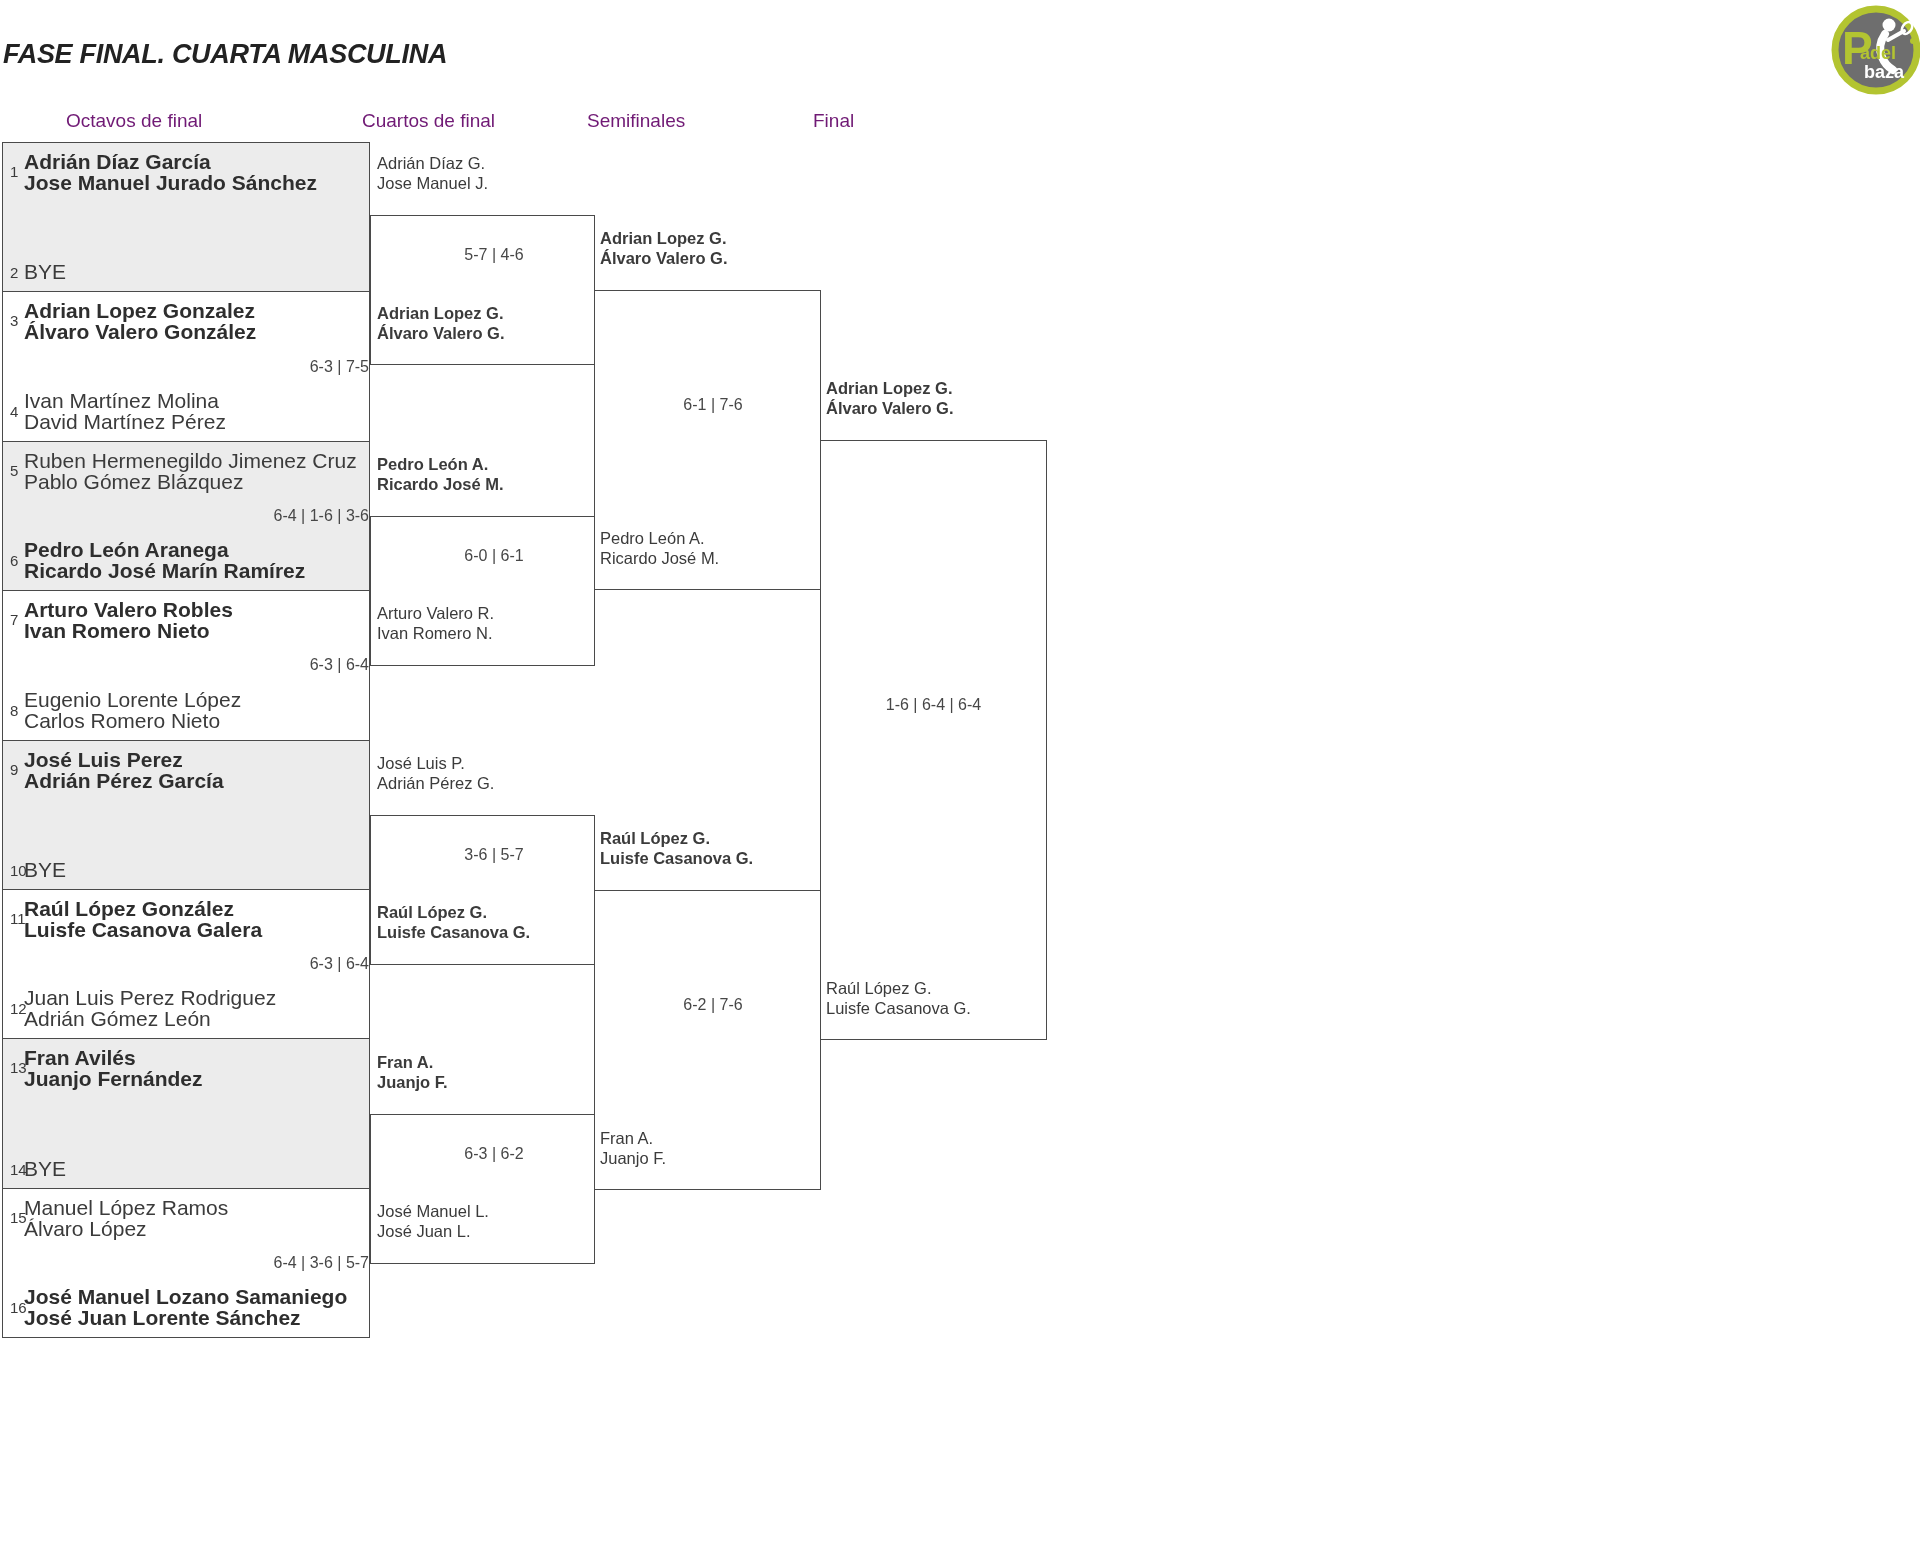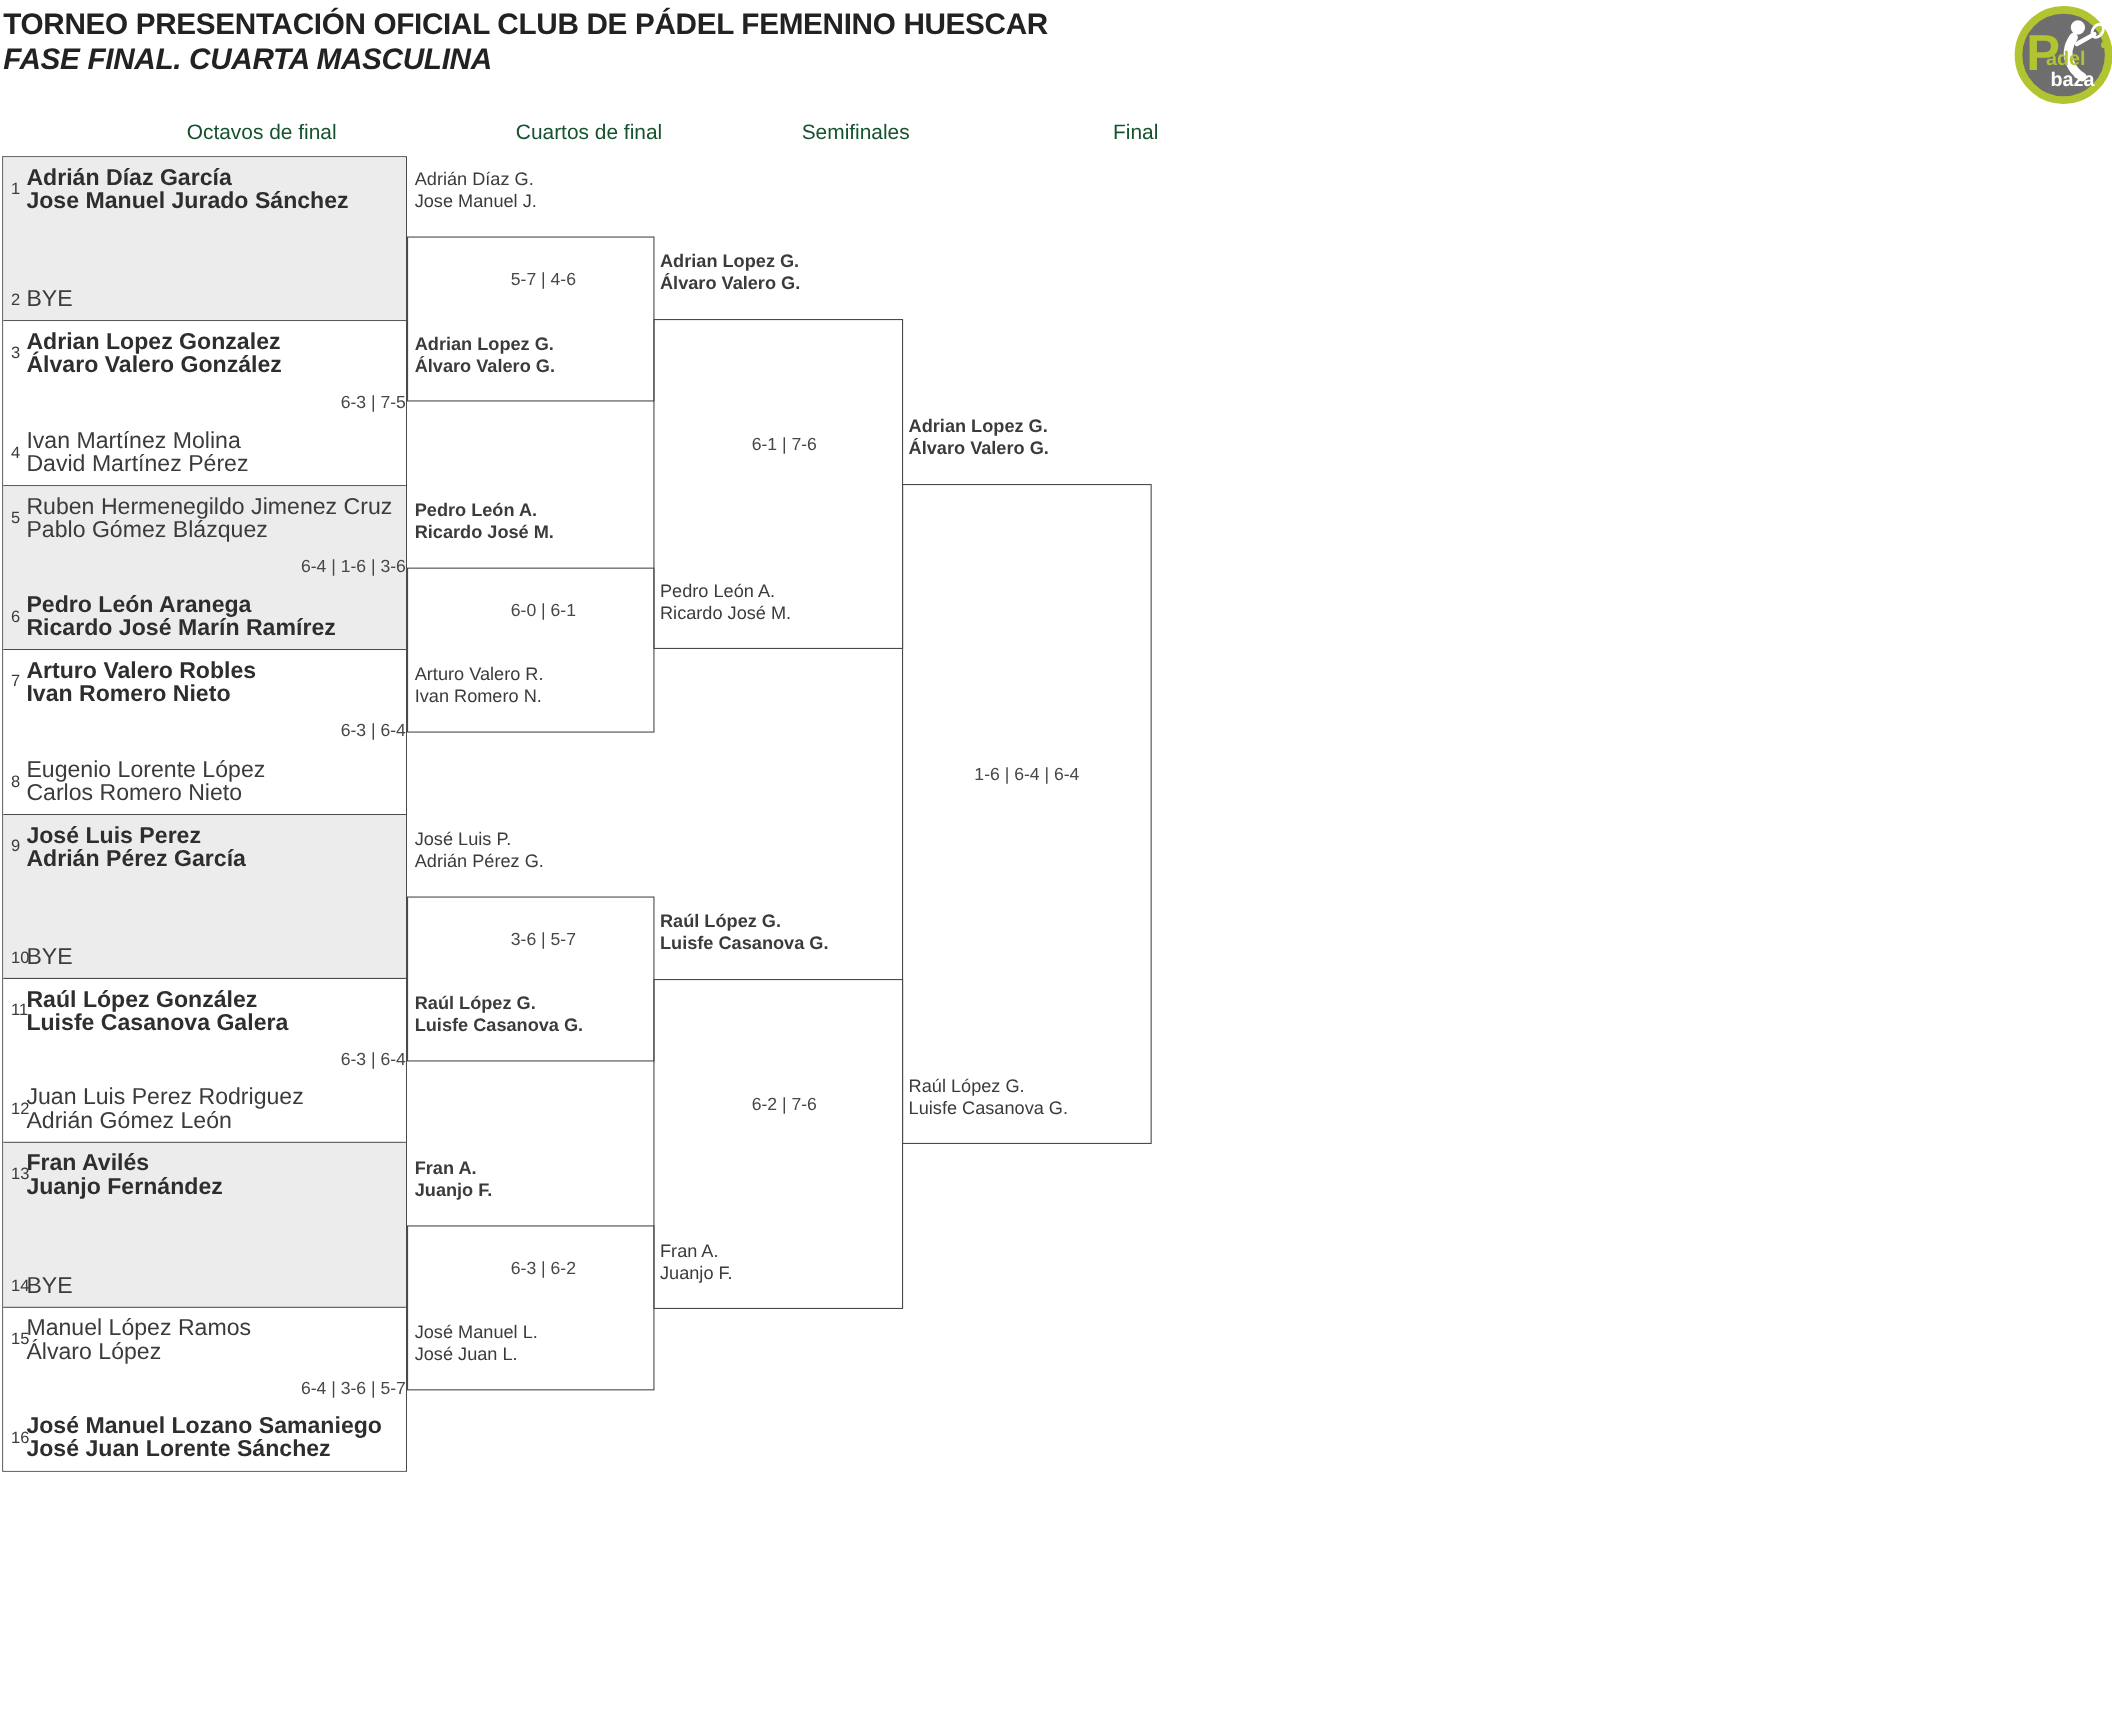--- a/index.html
+++ b/index.html
@@ -2,22 +2,22 @@
 <html><head>
 <meta charset="utf-8">
 <style>
   html,body{margin:0;padding:0;background:#fff;}
   .page{position:relative;width:1920px;height:1558px;background:#ffffff;
         font-family:"Liberation Sans",sans-serif;color:#3b3b3b;overflow:hidden;}
   .title{position:absolute;left:3px;font-weight:700;font-size:27px;line-height:32px;
          color:#222;letter-spacing:-0.3px;white-space:nowrap;}
   .title.l1{top:6px;}
   .title.l2{top:38px;font-style:italic;}
-  .hdr{position:absolute;top:110px;width:240px;text-align:right;font-size:19px;
-       font-weight:500;color:#14532d;}
+  .hdr{position:absolute;top:110px;width:240px;text-align:left;font-size:19px;
+       font-weight:500;color:#701a75;}
   .box{position:absolute;border:1px solid #4a4a4a;box-sizing:border-box;}
   .r16{left:2px;top:142px;width:368px;height:1196px;display:flex;flex-direction:column;}
   .cell{flex:1;position:relative;border-bottom:1px solid #4a4a4a;background:#fff;}
   .cell:last-child{border-bottom:none;}
   .cell.gray{background:#ececec;}
   .num{position:absolute;left:7px;font-size:15px;color:#3b3b3b;}
   .num.top{top:20px;}
   .num.bot{bottom:21px;}
   .cell.bye .num.bot{bottom:10px;}
   .team{position:absolute;left:21px;right:6px;font-size:21px;line-height:21px;color:#3b3b3b;}
@@ -35,21 +35,20 @@
   .q{left:384px;width:220px;}
   .s{left:594px;width:238px;}
   .f{left:820px;width:227px;}
   .logo{position:absolute;left:1830px;top:4px;width:92px;height:92px;}
 </style>
 </head>
 <body>
 
 <div class="page">
 
-  <div class="title l1">TORNEO PRESENTACIÓN OFICIAL CLUB DE PÁDEL FEMENINO HUESCAR</div>
   <div class="title l2">FASE FINAL. CUARTA MASCULINA</div>
 
   <svg class="logo" viewBox="0 0 92 92">
     <circle cx="46" cy="46" r="41" fill="#6e6e6e" stroke="#b3c431" stroke-width="7"></circle>
     <circle cx="59" cy="21" r="6.5" fill="#ffffff"></circle>
     <path d="M55 30 Q47 42 52 53 Q55 61 63 66" stroke="#ffffff" stroke-width="8" fill="none" stroke-linecap="round"></path>
     <path d="M58 36 L74 27" stroke="#ffffff" stroke-width="4" fill="none" stroke-linecap="round"></path>
     <ellipse cx="77" cy="24" rx="4.5" ry="6.5" fill="none" stroke="#ffffff" stroke-width="2.5" transform="rotate(35 77 24)"></ellipse>
     <circle cx="83" cy="37" r="3" fill="#b3c431"></circle>
     <text x="12" y="60" font-family="Liberation Sans, sans-serif" font-size="46" font-weight="700" fill="#b3c431">P</text>

